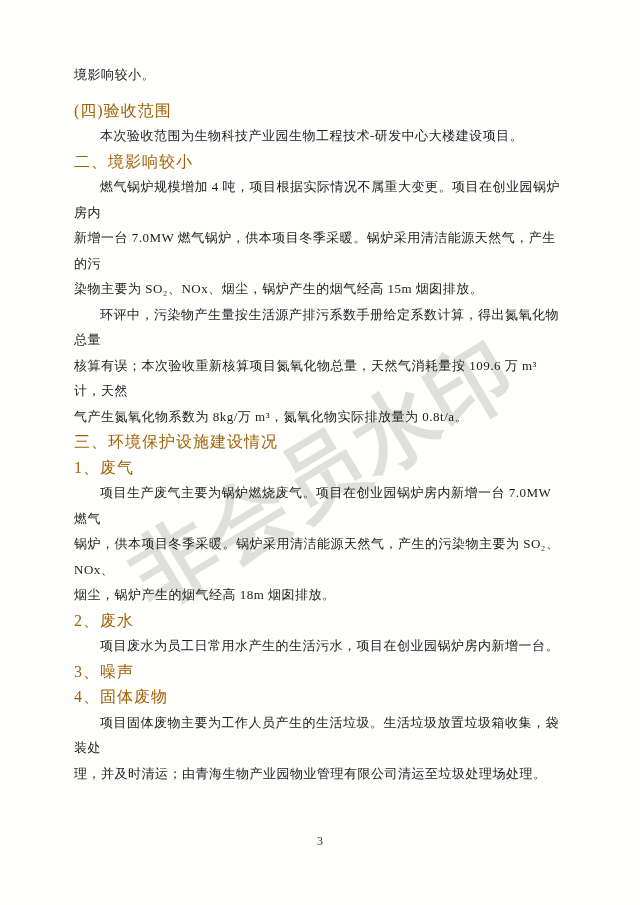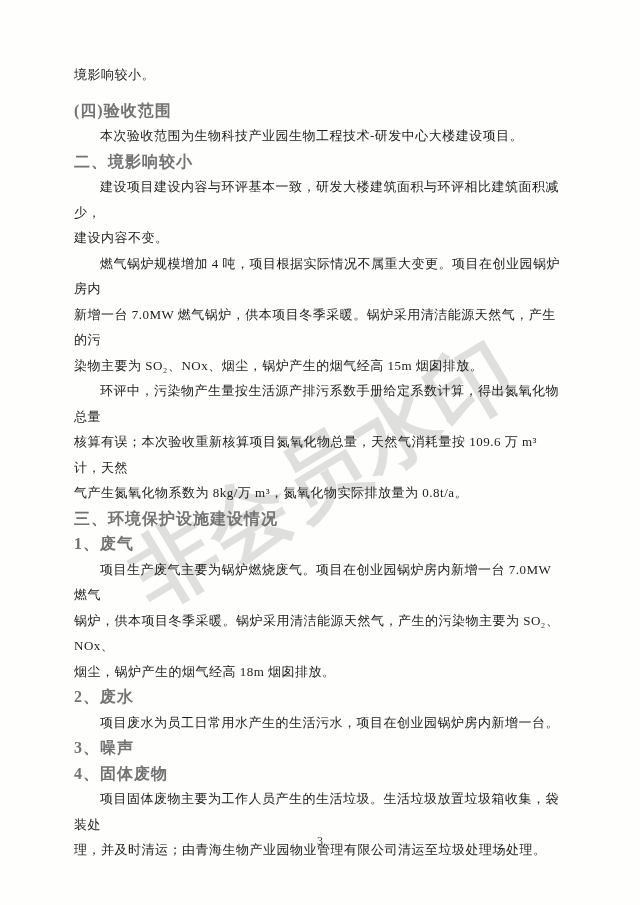--- a/index.html
+++ b/index.html
@@ -42,24 +42,24 @@
   }
   .blk {
     white-space: pre-line;
     letter-spacing: 0.5px;
   }
   .body-indent {
     text-indent: 2em;
     font-family: Liberation Serif, serif;
   }
   .h1, .h2 {
-    font-weight: bold;
+    font-weight: normal;
     font-size: 16px;
     letter-spacing: 1px;
-    color: #737373;
+    color: #a16207;
     white-space: pre-line;
   }
   .sp-before {
     margin-top: 10px;
   }
   .page-number {
     position: absolute;
     left: 0;
     right: 0;
     top: 834px;
@@ -79,22 +79,20 @@
   <div class="doc">
 
     <div class="blk body">境影响较小。</div>
 
     <div class="blk h1 sp-before">(四)验收范围</div>
 
     <div class="blk body-indent">本次验收范围为生物科技产业园生物工程技术-研发中心大楼建设项目。</div>
 
     <div class="blk h1">二、境影响较小</div>
 
-    <div class="blk body-indent">建设项目建设内容与环评基本一致，研发大楼建筑面积与环评相比建筑面积减少，
-建设内容不变。</div>
 
     <div class="blk body-indent">燃气锅炉规模增加 4 吨，项目根据实际情况不属重大变更。项目在创业园锅炉房内
 新增一台 7.0MW 燃气锅炉，供本项目冬季采暖。锅炉采用清洁能源天然气，产生的污
 染物主要为 SO₂、NOx、烟尘，锅炉产生的烟气经高 15m 烟囱排放。</div>
 
     <div class="blk body-indent">环评中，污染物产生量按生活源产排污系数手册给定系数计算，得出氮氧化物总量
 核算有误；本次验收重新核算项目氮氧化物总量，天然气消耗量按 109.6 万 m³ 计，天然
 气产生氮氧化物系数为 8kg/万 m³，氮氧化物实际排放量为 0.8t/a。</div>
 
     <div class="blk h1">三、环境保护设施建设情况</div>

